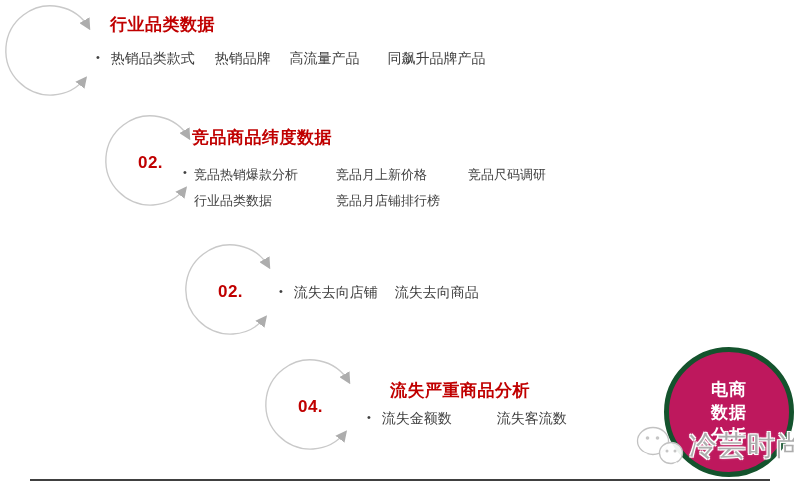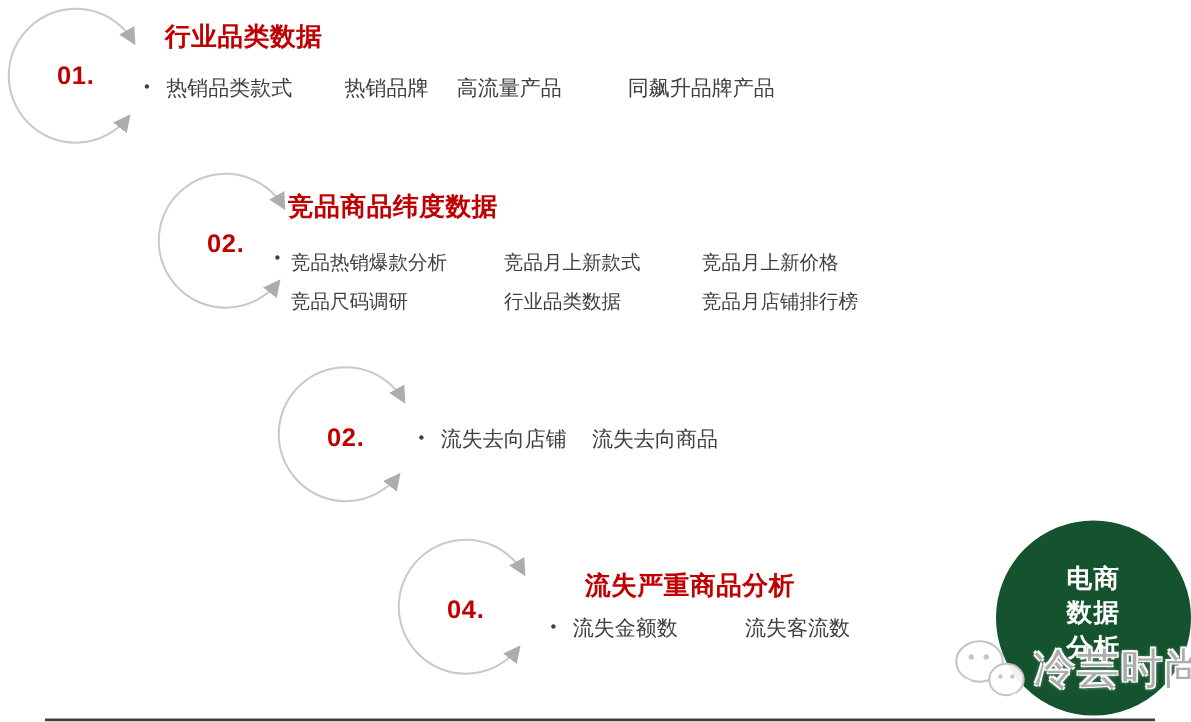--- a/index.html
+++ b/index.html
@@ -26,21 +26,21 @@
   .bullet { font-size:11px; vertical-align:2px; margin-right:7px; color:#3F3F3F; }
   .s2-grid {
     position:absolute; left:194px; top:166px;
     display:grid; grid-template-columns:142px 132px auto; row-gap:8px;
     font-size:13px; color:#3F3F3F; white-space:nowrap;
   }
   .s2-bullet { position:absolute; left:183px; top:166px; font-size:11px; color:#3F3F3F; }
 
   .badge {
     position:absolute; left:664px; top:347px; width:130px; height:130px;
-    border-radius:50%; background:#14532d; border:1px solid #14532d;
+    border-radius:50%; background:#be185d; border:5px solid #14532d;
     box-sizing:border-box;
   }
   .badge-text {
     position:absolute; left:0; top:26px; width:100%;
     text-align:center; color:#ffffff; font-size:17px; font-weight:700;
     line-height:23px; letter-spacing:1px;
   }
   .watermark {
     position:absolute; left:633px; top:423px; z-index:5;
     display:flex; align-items:center;
@@ -66,41 +66,39 @@
         <path d="M0,0 L10,5 L0,10 z" fill="#ADADAD"></path>
       </marker>
     </defs>
   </svg>
 
   <div class="step-circle" style="left:2px;top:2px;">
     <svg viewBox="0 0 100 100">
       <path d="M 89.8 27.0 A 46 46 0 1 0 86.2 78.3" fill="none" stroke="#C9C9C9" stroke-width="1.4" marker-start="url(#ah)" marker-end="url(#ah)"></path>
     </svg>
   </div>
-  <div class="step-number" style="left:2px;top:41px;">01.</div>
   <div class="step-title" style="left:110px;top:13px;">行业品类数据</div>
   <div class="item-row" style="left:96px;top:50px;">
     <span class="bullet">•</span>
-    <span style="margin-right:31px;">热销品类款式</span>
+    <span style="margin-right:16px;">热销品类款式</span>
     <span style="margin-right:15px;">热销品牌</span>
-    <span style="margin-right:40px;">高流量产品</span>
+    <span style="margin-right:24px;">高流量产品</span>
     <span>同飙升品牌产品</span>
   </div>
 
   <div class="step-circle" style="left:102px;top:112px;">
     <svg viewBox="0 0 100 100">
       <path d="M 89.8 27.0 A 46 46 0 1 0 86.2 78.3" fill="none" stroke="#C9C9C9" stroke-width="1.4" marker-start="url(#ah)" marker-end="url(#ah)"></path>
     </svg>
   </div>
   <div class="step-number" style="left:102px;top:153px;">02.</div>
   <div class="step-title" style="left:192px;top:126px;">竞品商品纬度数据</div>
   <span class="s2-bullet">•</span>
   <div class="s2-grid">
     <span>竞品热销爆款分析</span>
-    <span>竞品月上新款式</span>
     <span>竞品月上新价格</span>
     <span>竞品尺码调研</span>
     <span>行业品类数据</span>
     <span>竞品月店铺排行榜</span>
   </div>
 
   <div class="step-circle" style="left:182px;top:241px;">
     <svg viewBox="0 0 100 100">
       <path d="M 89.8 27.0 A 46 46 0 1 0 86.2 78.3" fill="none" stroke="#C9C9C9" stroke-width="1.4" marker-start="url(#ah)" marker-end="url(#ah)"></path>
     </svg>

